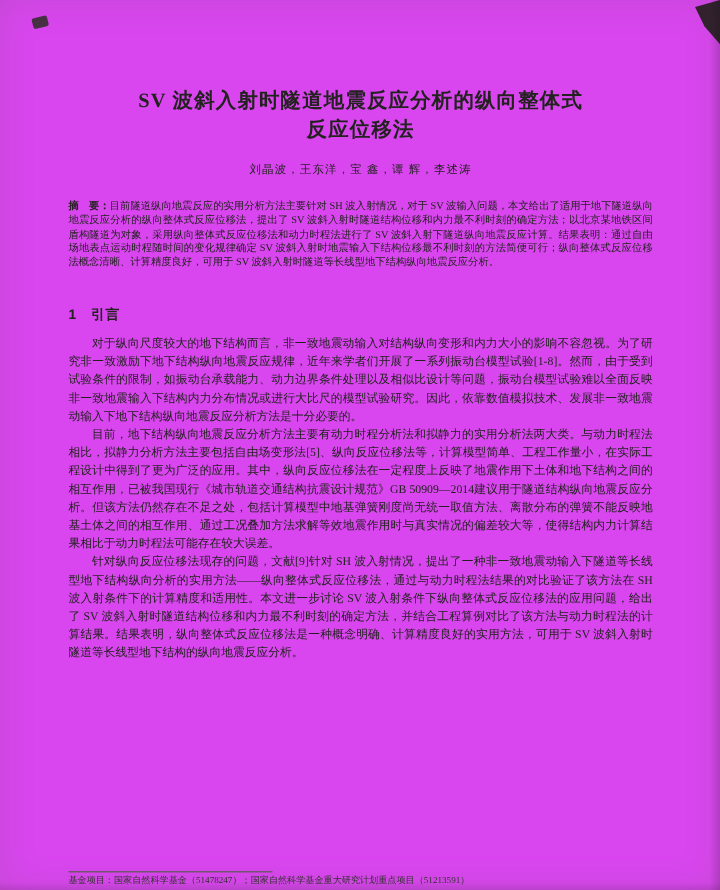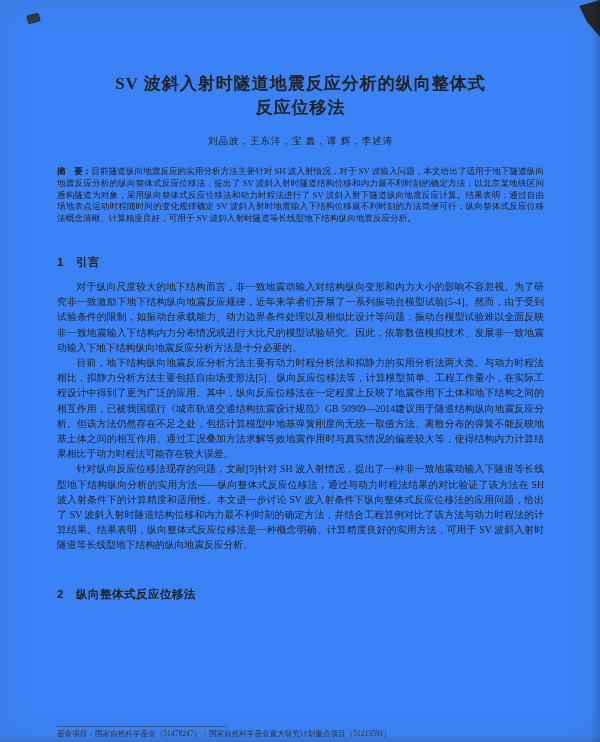--- a/index.html
+++ b/index.html
@@ -4,21 +4,21 @@
 <style>
   * { box-sizing: border-box; margin: 0; padding: 0; }
   html, body { width: 600px; height: 742px; }
   body {
     background: #c9c6bf;
     font-family: "Liberation Serif", "DejaVu Serif", serif;
   }
   .page {
     position: relative;
     width: 600px; height: 742px;
-    background: #3b82f6;
+    background: #d946ef;
     overflow: hidden;
     color: #232220;
     box-shadow: inset 0 0 30px rgba(90,85,70,0.16);
   }
   .scan-edge-right {
     position: absolute; top: 0; right: 0; width: 9px; height: 100%;
     background: linear-gradient(to right, rgba(0,0,0,0), rgba(0,0,0,0.14));
   }
   .scan-edge-bottom {
     position: absolute; bottom: 0; left: 0; width: 100%; height: 7px;
@@ -103,25 +103,24 @@
     <p class="authors">刘晶波，王东洋，宝 鑫，谭 辉，李述涛</p>
 
 
     <p class="abstract">
       <span class="inline-label">摘　要：</span><span>目前隧道纵向地震反应的实用分析方法主要针对 SH 波入射情况，对于 SV 波输入问题，本文给出了适用于地下隧道纵向地震反应分析的纵向整体式反应位移法，提出了 SV 波斜入射时隧道结构位移和内力最不利时刻的确定方法；以北京某地铁区间盾构隧道为对象，采用纵向整体式反应位移法和动力时程法进行了 SV 波斜入射下隧道纵向地震反应计算。结果表明：通过自由场地表点运动时程随时间的变化规律确定 SV 波斜入射时地震输入下结构位移最不利时刻的方法简便可行；纵向整体式反应位移法概念清晰、计算精度良好，可用于 SV 波斜入射时隧道等长线型地下结构纵向地震反应分析。</span>
     </p>
 
 
     <h2 class="sec-heading">1　引言</h2>
 
-    <p class="body-p">对于纵向尺度较大的地下结构而言，非一致地震动输入对结构纵向变形和内力大小的影响不容忽视。为了研究非一致激励下地下结构纵向地震反应规律，近年来学者们开展了一系列振动台模型试验[5-4]。然而，由于受到试验条件的限制，如振动台承载能力、动力边界条件处理以及相似比设计等问题，振动台模型试验难以全面反映非一致地震输入下结构内力分布情况或进行大比尺的模型试验研究。因此，依靠数值模拟技术、发展非一致地震动输入下地下结构纵向地震反应分析方法是十分必要的。</p>
+    <p class="body-p">对于纵向尺度较大的地下结构而言，非一致地震动输入对结构纵向变形和内力大小的影响不容忽视。为了研究非一致激励下地下结构纵向地震反应规律，近年来学者们开展了一系列振动台模型试验[1-8]。然而，由于受到试验条件的限制，如振动台承载能力、动力边界条件处理以及相似比设计等问题，振动台模型试验难以全面反映非一致地震输入下结构内力分布情况或进行大比尺的模型试验研究。因此，依靠数值模拟技术、发展非一致地震动输入下地下结构纵向地震反应分析方法是十分必要的。</p>
     <p class="body-p">目前，地下结构纵向地震反应分析方法主要有动力时程分析法和拟静力的实用分析法两大类。与动力时程法相比，拟静力分析方法主要包括自由场变形法[5]、纵向反应位移法等，计算模型简单、工程工作量小，在实际工程设计中得到了更为广泛的应用。其中，纵向反应位移法在一定程度上反映了地震作用下土体和地下结构之间的相互作用，已被我国现行《城市轨道交通结构抗震设计规范》GB 50909—2014建议用于隧道结构纵向地震反应分析。但该方法仍然存在不足之处，包括计算模型中地基弹簧刚度尚无统一取值方法、离散分布的弹簧不能反映地基土体之间的相互作用、通过工况叠加方法求解等效地震作用时与真实情况的偏差较大等，使得结构内力计算结果相比于动力时程法可能存在较大误差。</p>
     <p class="body-p">针对纵向反应位移法现存的问题，文献[9]针对 SH 波入射情况，提出了一种非一致地震动输入下隧道等长线型地下结构纵向分析的实用方法——纵向整体式反应位移法，通过与动力时程法结果的对比验证了该方法在 SH 波入射条件下的计算精度和适用性。本文进一步讨论 SV 波入射条件下纵向整体式反应位移法的应用问题，给出了 SV 波斜入射时隧道结构位移和内力最不利时刻的确定方法，并结合工程算例对比了该方法与动力时程法的计算结果。结果表明，纵向整体式反应位移法是一种概念明确、计算精度良好的实用方法，可用于 SV 波斜入射时隧道等长线型地下结构的纵向地震反应分析。</p>
 
-    <h2 class="sec-heading sec-heading-2">2　纵向整体式反应位移法</h2>
 
 
   </div>
 
   <div class="footnote">
     <div class="footnote-rule"></div>
     <div>基金项目：国家自然科学基金（51478247）；国家自然科学基金重大研究计划重点项目（51213591）</div>
   </div>
 
 </div>

